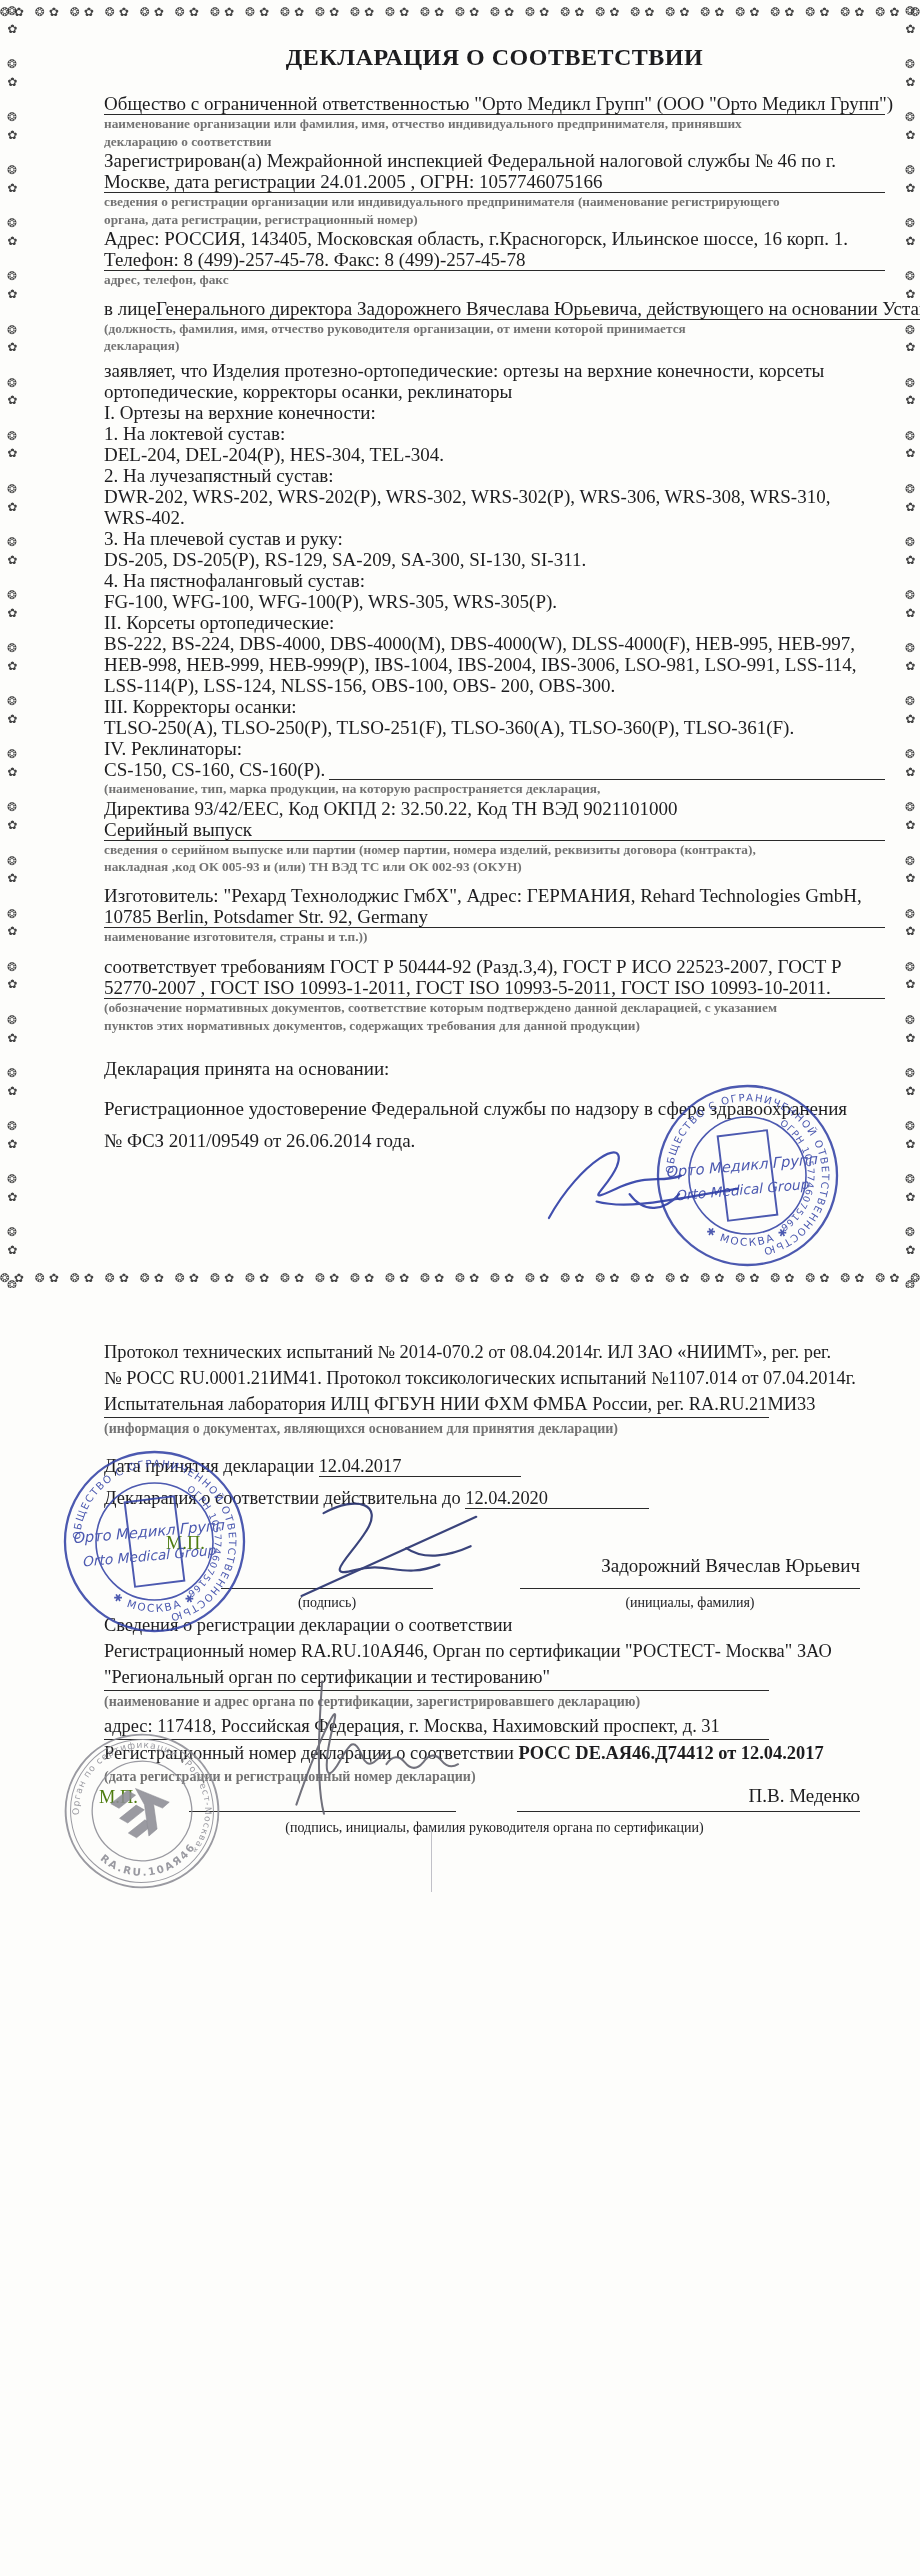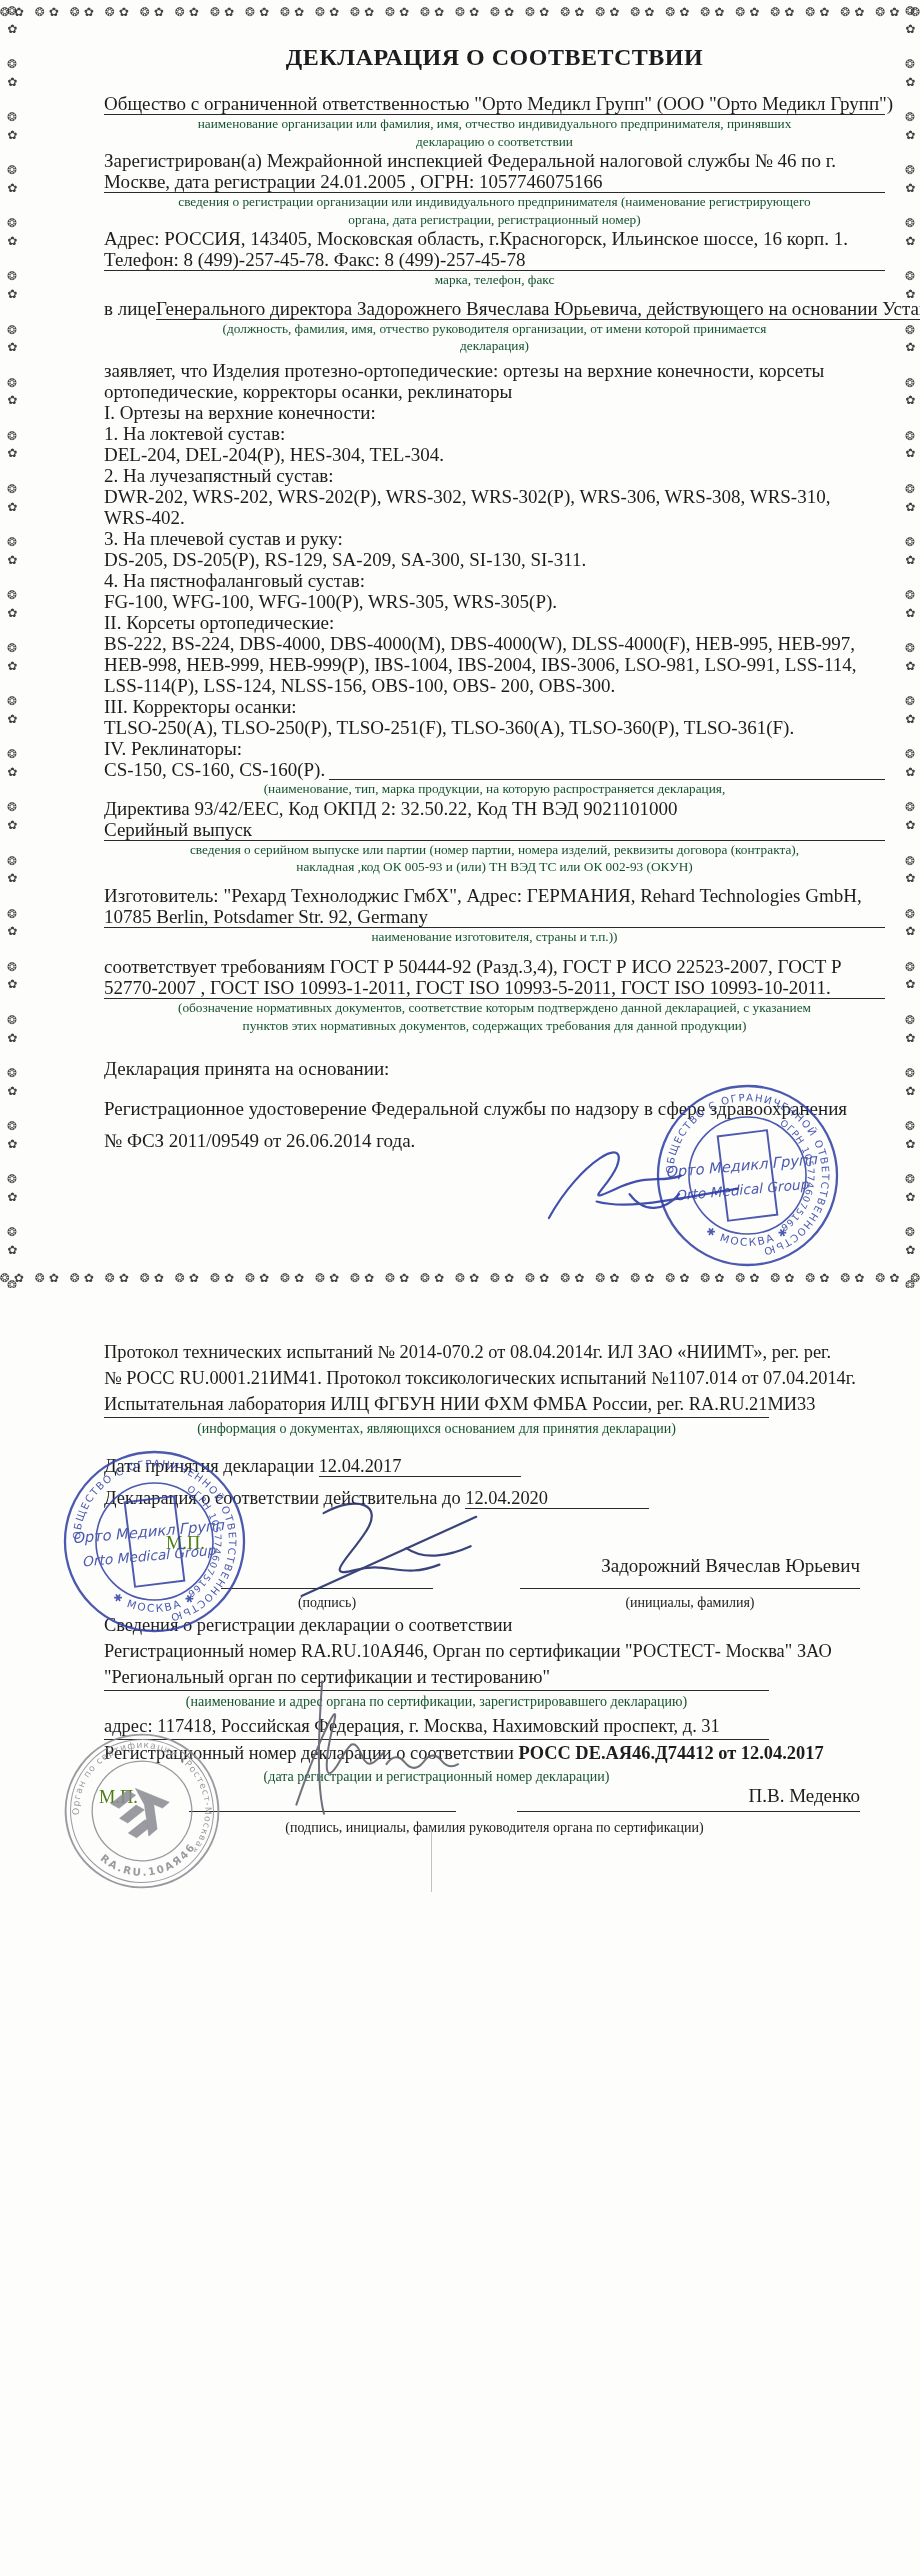--- a/index.html
+++ b/index.html
@@ -10,21 +10,21 @@
        letter-spacing:3.7px;line-height:16.6px;white-space:nowrap;overflow:hidden;opacity:.92;}
   .orn-top{left:0;top:3.7px;width:920px;height:18.4px;}
   .orn-bottom{left:0;top:1270px;width:920px;height:18.4px;}
   .orn-left{left:1.8px;top:3.7px;height:1284px;width:18.4px;writing-mode:vertical-rl;text-orientation:upright;}
   .orn-right{left:900px;top:3.7px;height:1284px;width:18.4px;writing-mode:vertical-rl;text-orientation:upright;}
   
   .doc{position:absolute;left:0;top:0;width:920px;box-sizing:border-box;padding:20px 35px 0 104px;}
   .title{text-align:center;font-weight:bold;font-size:24px;letter-spacing:0.5px;margin:24px 0 22px 0;}
   .ln{font-size:19px;line-height:21px;min-height:21px;white-space:nowrap;}
   .ulf{border-bottom:1.5px solid #2a2a2a;}
-  .cap{font-size:13.3px;line-height:17.5px;min-height:17.5px;text-align:center;color:#14532d;white-space:nowrap;}
+  .cap{font-size:13.3px;line-height:17.5px;min-height:17.5px;color:#737373;white-space:nowrap;font-weight:bold;}
   .flexln{display:flex;}
   .grow-ul{flex:1;border-bottom:1.5px solid #2a2a2a;}
   .fill{flex:1;border-bottom:1.5px solid #2a2a2a;margin-left:3.7px;}
   .du{border-bottom:1.5px solid #2a2a2a;}
   
   .lower{position:absolute;left:0;top:1339px;width:804px;box-sizing:border-box;padding:0 35px 0 104px;}
   .lower .ln{font-size:18.4px;line-height:26px;min-height:26px;}
   .lower .cap{font-size:14px;line-height:22px;min-height:22px;}
   
   .abs{position:absolute;}
@@ -50,21 +50,21 @@
     <div id="doc-lines">
         <div class="ln ulf">Общество с ограниченной ответственностью "Орто Медикл Групп"  (ООО "Орто Медикл Групп")</div>
         <div class="cap">наименование организации или фамилия, имя, отчество индивидуального предпринимателя, принявших</div>
         <div class="cap">декларацию о соответствии</div>
         <div class="ln">Зарегистрирован(а) Межрайонной инспекцией Федеральной налоговой службы № 46 по г.</div>
         <div class="ln ulf">Москве, дата регистрации 24.01.2005 , ОГРН: 1057746075166</div>
         <div class="cap">сведения о регистрации организации или индивидуального предпринимателя (наименование регистрирующего</div>
         <div class="cap">органа, дата регистрации, регистрационный номер)</div>
         <div class="ln">Адрес: РОССИЯ, 143405, Московская область, г.Красногорск, Ильинское шоссе, 16 корп. 1.</div>
         <div class="ln ulf">Телефон: 8 (499)-257-45-78. Факс: 8 (499)-257-45-78</div>
-        <div class="cap">марка, телефон, факс</div>
+        <div class="cap">адрес, телефон, факс</div>
         <div style="height: 9.2px;"></div>
         <div class="ln flexln">
           <span>в лице </span>
           <span class="grow-ul">Генерального директора Задорожнего Вячеслава Юрьевича, действующего на основании Устава</span>
         </div>
         <div class="cap">(должность, фамилия, имя, отчество руководителя организации, от имени которой принимается</div>
         <div class="cap">декларация)</div>
         <div style="height: 5.5px;"></div>
         <div class="ln">заявляет, что Изделия протезно-ортопедические: ортезы на верхние конечности, корсеты</div>
         <div class="ln">ортопедические, корректоры осанки, реклинаторы</div>

